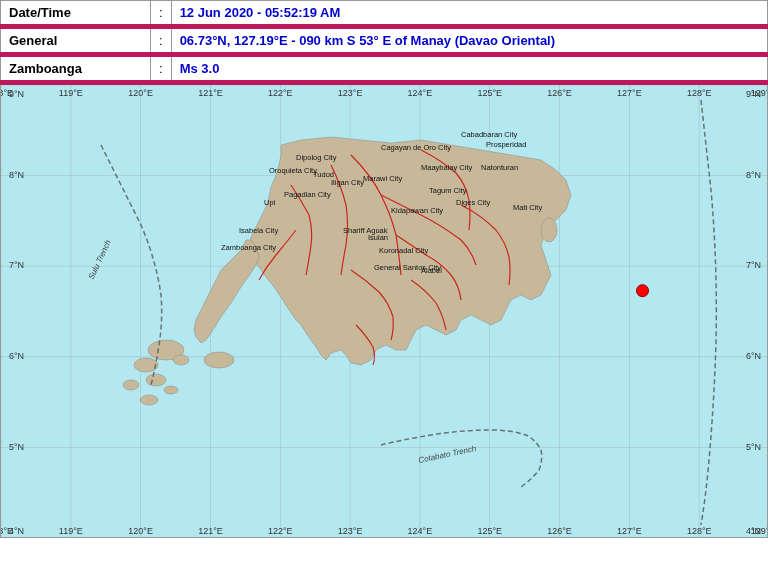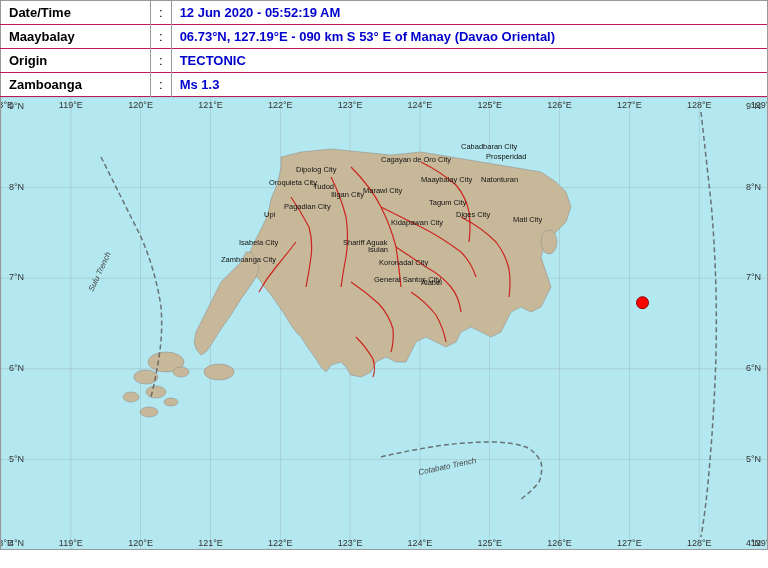--- a/index.html
+++ b/index.html
@@ -11,21 +11,21 @@
       background: #fff;
       overflow: hidden;
     }
 
     .info-table {
       width: 100%;
       border-collapse: collapse;
       border: 1px solid #999;
     }
     .info-table tr {
-      border-bottom: 1px solid #be185d;
+      border-bottom: 5px solid #be185d;
       padding-left: 29px;
     }
     .info-table td {
       padding: 4px 8px;
       vertical-align: middle;
       border-right: 1px solid #999;
     }
     .info-table .label-cell {
       font-weight: bold;
       width: 150px;
@@ -56,33 +56,28 @@
 <body>
 
 <table class="info-table">
   <tbody>
       <tr>
     <td class="label-cell">Date/Time</td>
     <td class="colon-cell">:</td>
     <td class="value-cell">12 Jun 2020 - 05:52:19 AM</td>
   </tr>
   <tr>
-    <td class="label-cell">Maaybalay</td>
+    <td class="label-cell">General</td>
     <td class="colon-cell">:</td>
     <td class="value-cell">06.73°N, 127.19°E - 090 km S 53° E of Manay (Davao Oriental)</td>
   </tr>
   <tr>
-    <td class="label-cell">Origin</td>
-    <td class="colon-cell">:</td>
-    <td class="value-cell">TECTONIC</td>
-  </tr>
-  <tr>
     <td class="label-cell">Zamboanga</td>
     <td class="colon-cell">:</td>
-    <td class="value-cell">Ms 1.3</td>
+    <td class="value-cell">Ms 3.0</td>
   </tr>
 </tbody>
   </table>
 
 <div class="map-container">
 
   <svg width="768" height="453" style="position:absolute;top:0;left:0;">
 
     <rect width="768" height="453" fill="#b3e8f0"></rect>
 

